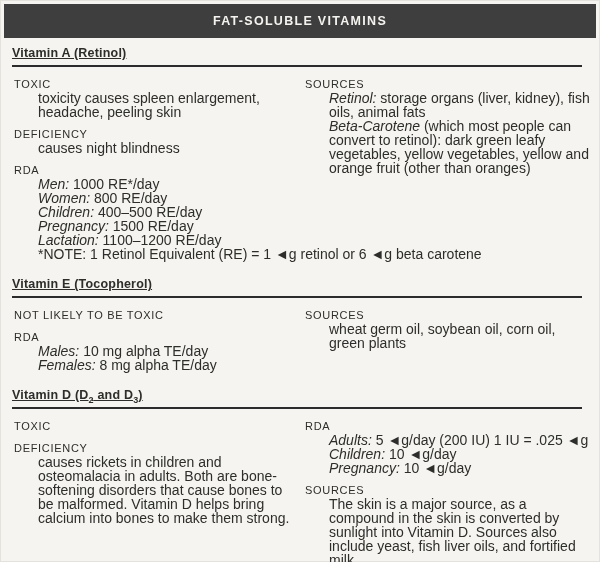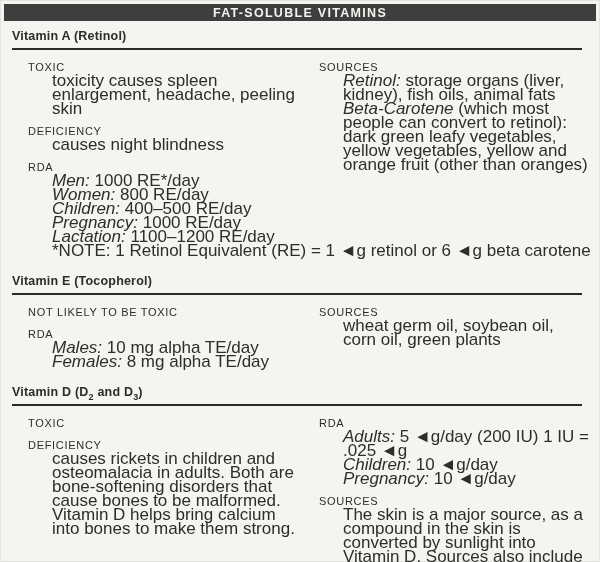--- a/index.html
+++ b/index.html
@@ -10,52 +10,53 @@
     font-family: "Liberation Sans", sans-serif;
     color: #2d2d2b;
     background: #f5f4f0;
     box-shadow: inset 0 0 0 1px #e3e2dd;
     overflow: hidden;
     position: relative;
   }
   .header-bar {
     background: #3e3e3e;
     color: #f4f3ef;
-    height: 17px;
+    height: 34px;
     display: flex; align-items: center; justify-content: center;
     font-weight: bold;
     font-size: 12.5px;
     letter-spacing: 1.3px;
   }
   .content { padding: 0 6px; }
   .section { margin-top: 7px; }
   .section-heading {
     font-size: 12.5px;
     font-weight: bold;
     margin: 8px 0 0 0;
     padding-left: 2px;
     letter-spacing: 0.2px;
     line-height: 15px;
+    text-decoration: underline;
   }
   .section-heading sub { font-size: 9px; line-height: 0; }
   .section-rule {
     border: none;
     border-top: 2px solid #2b2b2b;
     margin: 4px 8px 10px 2px;
   }
   .cols { display: grid; grid-template-columns: 291px 1fr; align-items: start; }
-  .block { margin: 0 0 8px 14px; }
+  .block { margin: 0 0 8px 0; }
   .label {
     font-size: 11px;
     letter-spacing: 0.7px;
     line-height: 14px;
     padding-left: 4px;
   }
   .line {
-    font-size: 17px;
+    font-size: 14px;
     line-height: 14px;
     padding-left: 28px;
   }
   .lead { font-style: italic; text-align: center; }
   .nowrap { white-space: nowrap; }
 </style>
 </head>
 <body>
 
 <div class="page">
@@ -78,21 +79,21 @@
           </div>
           <div class="block">
             <div class="label">DEFICIENCY</div>
             <div class="line">causes night blindness</div>
           </div>
           <div class="block">
             <div class="label">RDA</div>
             <div class="line"><i class="lead">Men:</i> <span>1000 RE*/day</span></div>
             <div class="line"><i class="lead">Women:</i> <span>800 RE/day</span></div>
             <div class="line"><i class="lead">Children:</i> <span>400–500 RE/day</span></div>
-            <div class="line"><i class="lead">Pregnancy:</i> <span>1000 RE/day</span></div>
+            <div class="line"><i class="lead">Pregnancy:</i> <span>1500 RE/day</span></div>
             <div class="line"><i class="lead">Lactation:</i> <span>1100–1200 RE/day</span></div>
             <div class="line nowrap">*NOTE: 1 Retinol Equivalent (RE) = 1 ◄g retinol or 6 ◄g beta carotene</div>
           </div>
         </div>
 
         <div class="col">
           <div class="block">
             <div class="label">SOURCES</div>
             <div class="line"><i class="lead">Retinol:</i> <span>storage organs (liver, kidney), fish oils, animal fats</span></div>
             <div class="line"><i class="lead">Beta-Carotene</i> <span>(which most people can convert to retinol): dark green leafy vegetables, yellow vegetables, yellow and orange fruit (other than oranges)</span></div>

